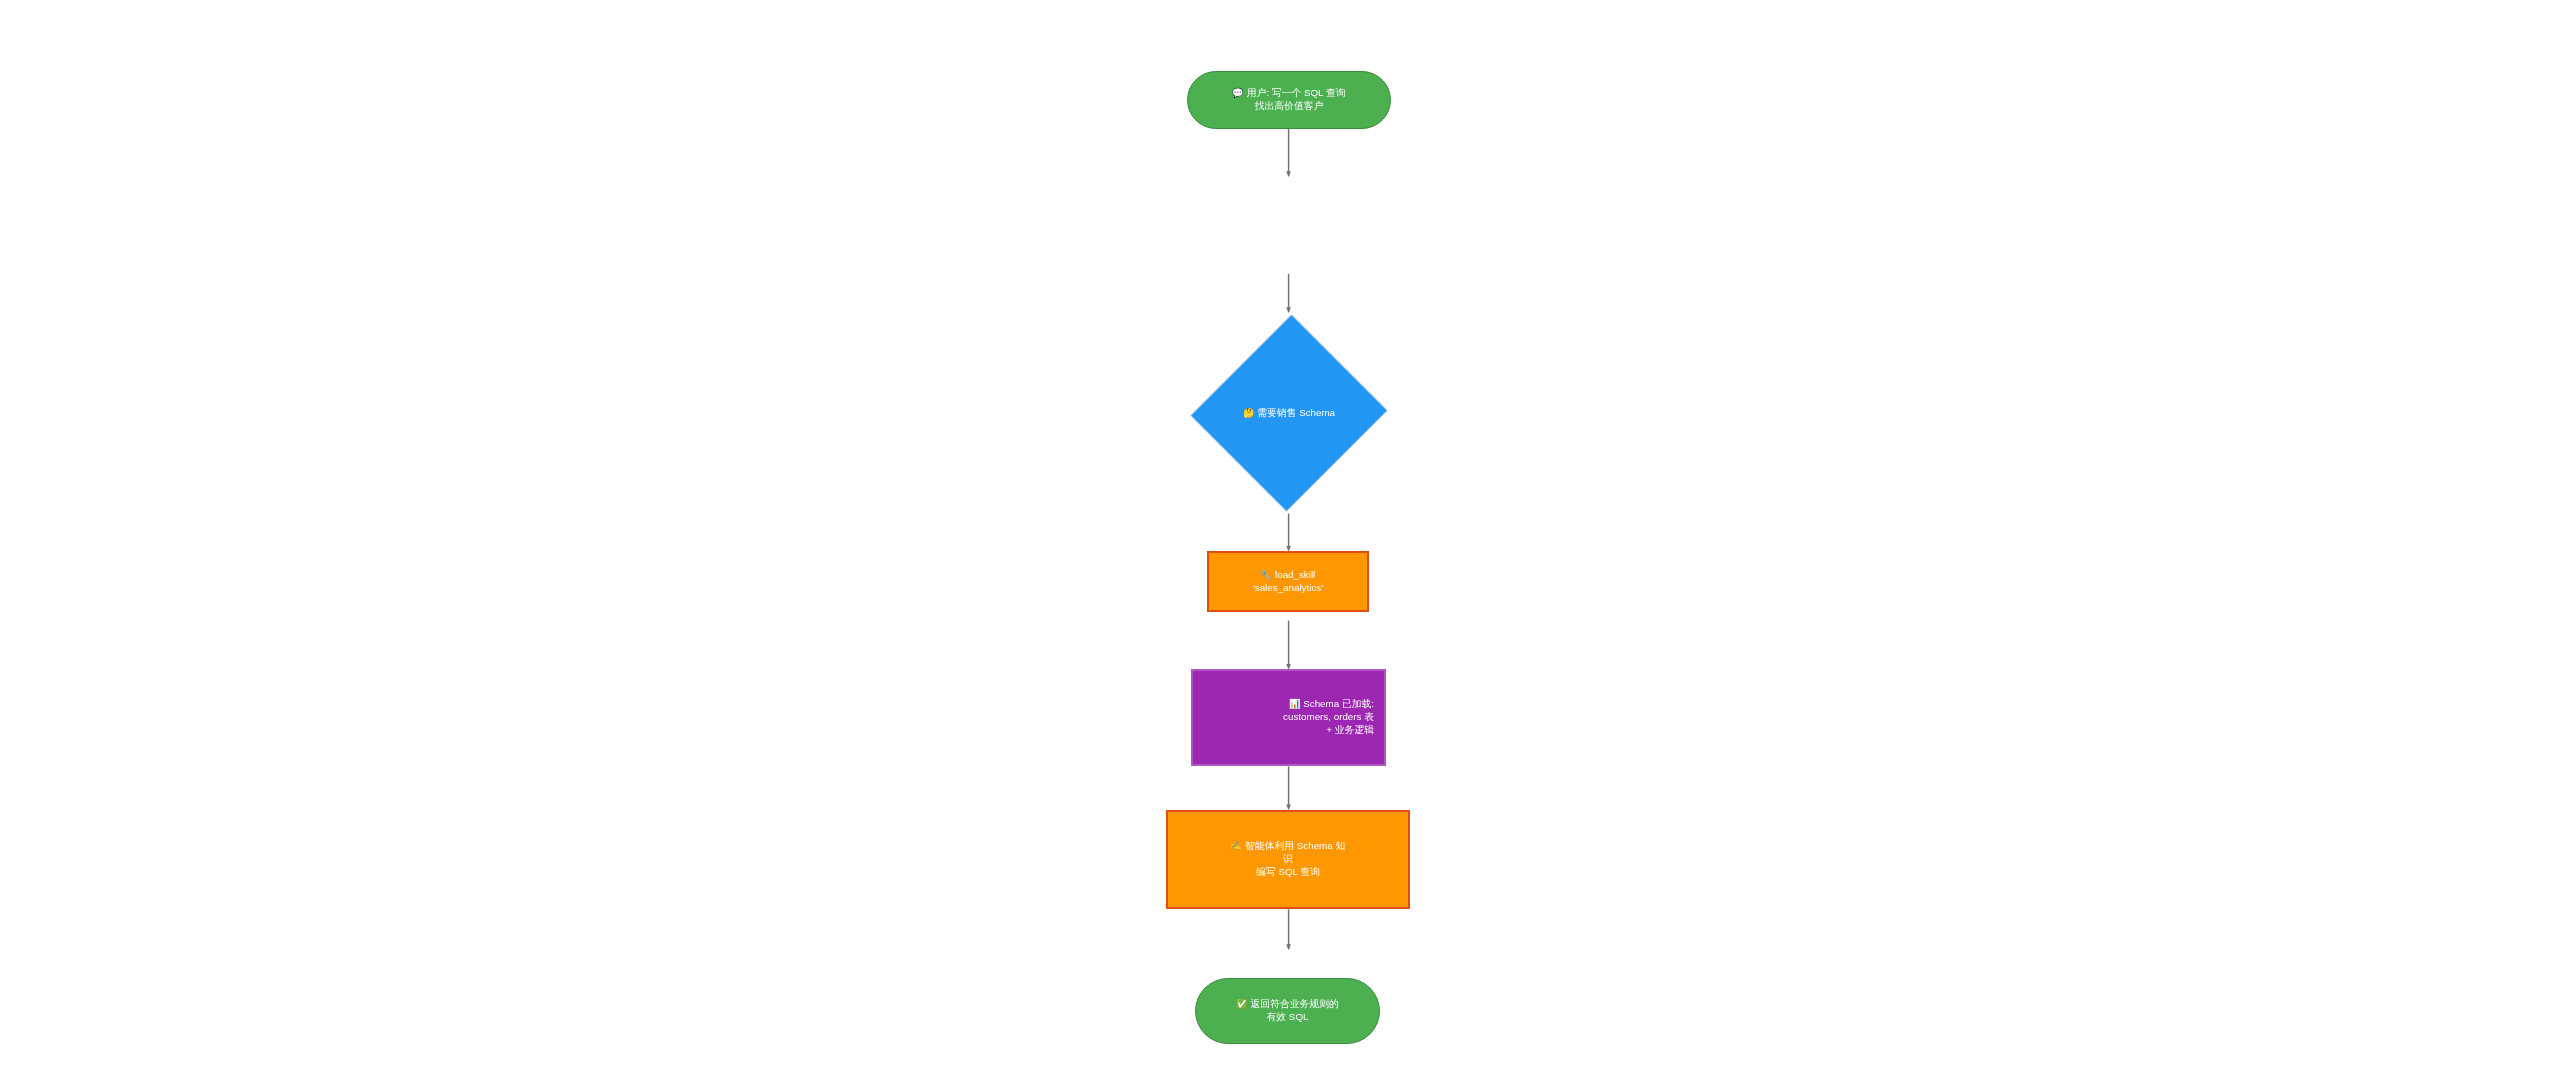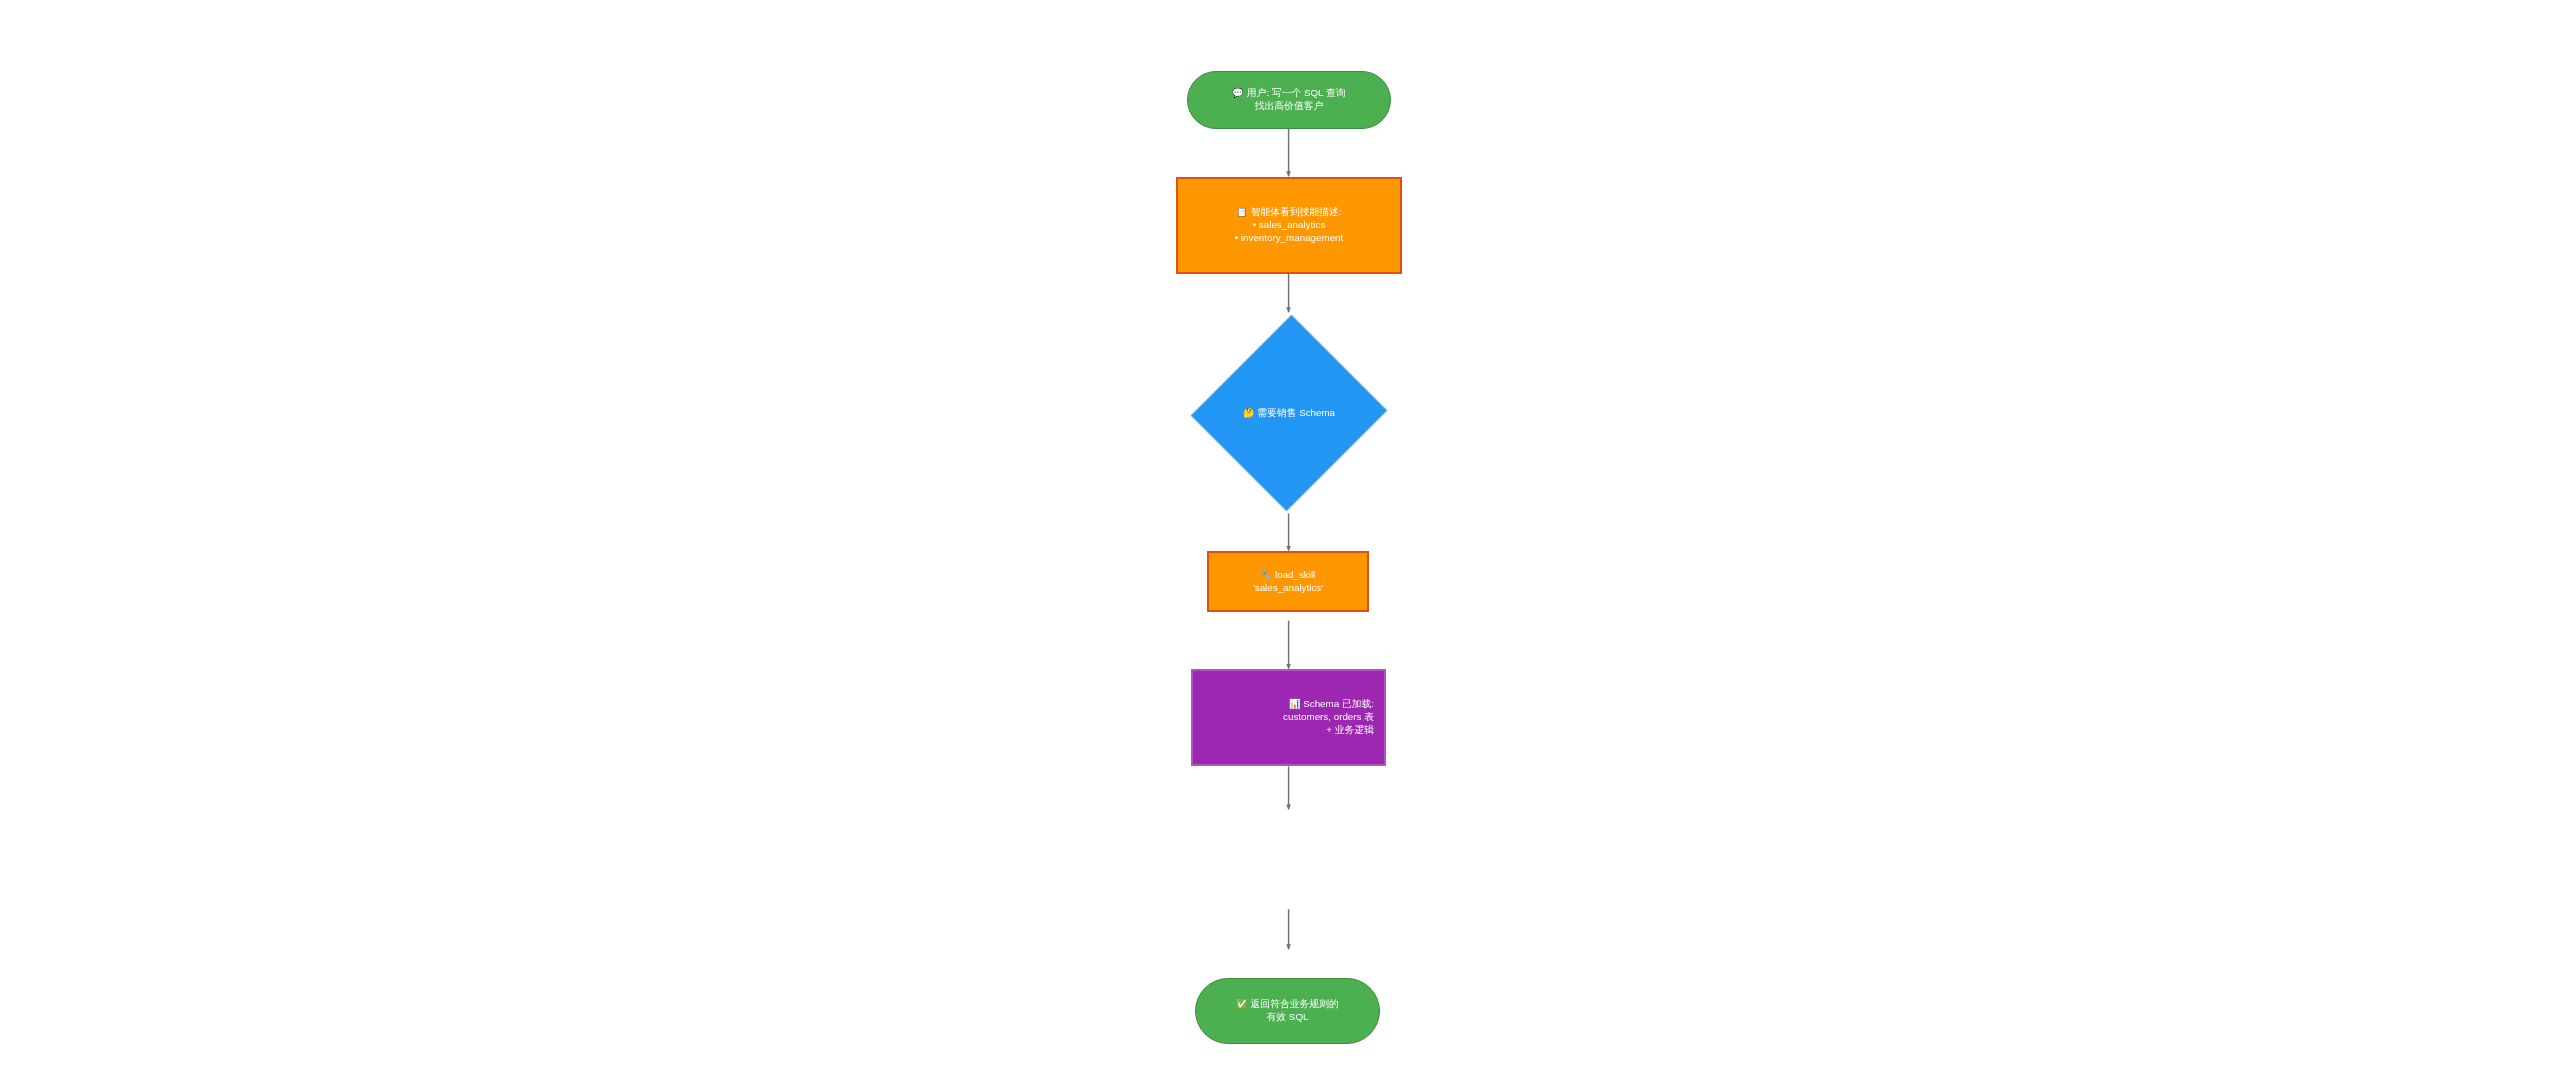--- a/index.html
+++ b/index.html
@@ -123,42 +123,42 @@
     <line x1="2237" y1="1330" x2="2237" y2="1404" stroke="#707070" stroke-width="2.5" marker-end="url(#arrowhead)"></line>
 
     <line x1="2237" y1="1578" x2="2237" y2="1647" stroke="#707070" stroke-width="2.5" marker-end="url(#arrowhead)"></line>
   </svg>
 
   <div class="node n-stadium fs-17" style="left:1187px; top:71px; width:204px; height:58px;">
     <span class="label"><span class="emoji">💬</span> <span>用户: 写一个 SQL 查询
 找出高价值客户</span></span>
   </div>
 
-  <div class="node n-rect-orange fs-17" style="left:1176px; top:177px; width:226px; height:97px;">
-    <span class="label"><span class="emoji">📋</span> <span>智能体看到技能描述:
-• sales_analytics
-• inventory_management</span></span>
-  </div>
 
   <div class="node n-diamond fs-17" style="left:1194px; top:313px; width:190px; height:200px;">
     <span class="diamond-shape"></span>
     <span class="label"><span class="emoji">🤔</span> <span>需要销售 Schema</span></span>
   </div>
 
   <div class="node n-rect-orange fs-17" style="left:1207px; top:551px; width:162px; height:61px;">
     <span class="label"><span class="emoji">🔧</span> <span>load_skill
 'sales_analytics'</span></span>
   </div>
 
   <div class="node n-rect-purple fs-17" style="left:1191px; top:669px; width:195px; height:97px;text-align:right;">
     <span class="label"><span class="emoji">📊</span> <span>Schema 已加载:
 customers, orders 表
 + 业务逻辑</span></span>
   </div>
 
+  <div class="node n-rect-orange fs-17" style="left:1166px; top:810px; width:244px; height:99px;">
+    <span class="label"><span class="emoji">✍️</span> <span>智能体利用 Schema 知
+识
+编写 SQL 查询</span></span>
+  </div>
 
   <div class="node n-stadium fs-17" style="left:1195px; top:978px; width:185px; height:66px;">
     <span class="label"><span class="emoji">✅</span> <span>返回符合业务规则的
 有效 SQL</span></span>
   </div>
 
 </div>
 
 
 </body></html>

